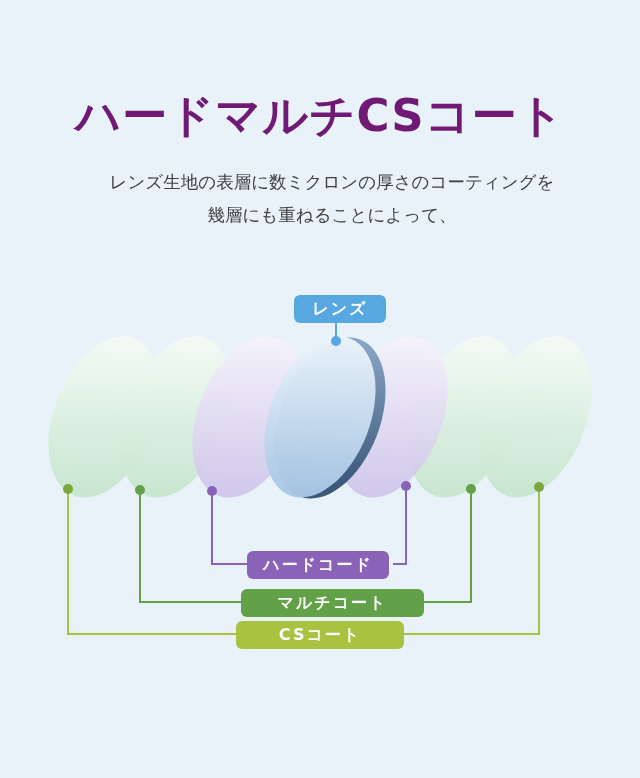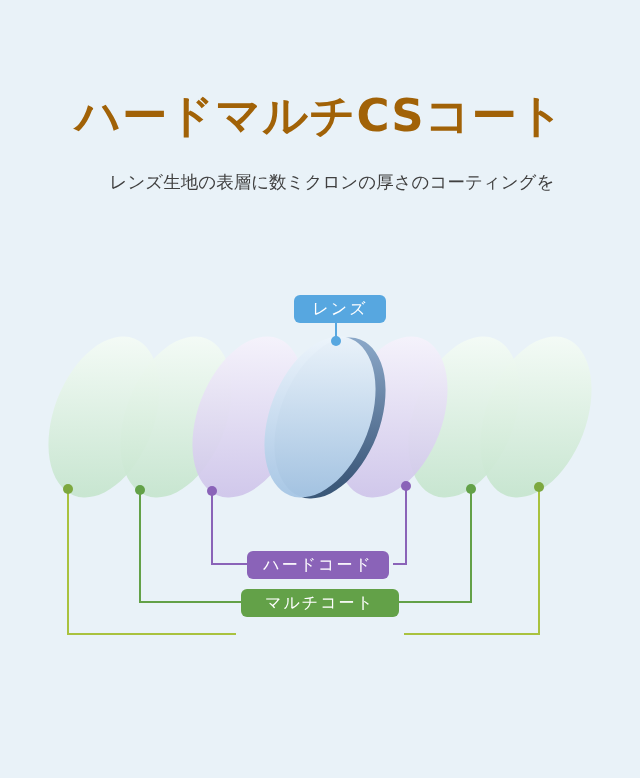--- a/index.html
+++ b/index.html
@@ -1,38 +1,38 @@
 <!DOCTYPE html>
 <html><head>
 <meta charset="utf-8">
 <style>
   * { margin:0; padding:0; box-sizing:border-box; }
   html,body { background:#dfe9f0; }
   body { font-family:"DejaVu Sans","Liberation Sans",sans-serif; }
   .page { position:relative; width:640px; height:778px; background:#e9f2f8; overflow:hidden; margin:0 auto; }
 
   .title { position:absolute; top:86px; left:0; width:100%; text-align:center;
-           font-size:45px; font-weight:800; color:#a16207; letter-spacing:1px; }
+           font-size:45px; font-weight:800; color:#701a75; letter-spacing:1px; }
 
   .desc { position:absolute; top:166px; left:0; width:100%; text-align:center;
           font-size:17.5px; line-height:33px; color:#404040; font-weight:500;margin-left:12px; }
 
   .diagram { position:absolute; left:0; top:0; width:640px; height:778px; }
 
   .layer { position:absolute; width:100px; height:168px; border-radius:50%;
            transform:rotate(21deg); }
   .layer.green  { background:linear-gradient(160deg, rgba(246,252,247,0.92) 5%, rgba(198,229,206,0.92) 90%); }
   .layer.purple { background:linear-gradient(160deg, rgba(247,244,252,0.92) 5%, rgba(207,197,234,0.92) 90%); }
   .layer.blue   { background:linear-gradient(160deg, rgba(239,246,252,0.97) 5%, rgba(168,199,229,0.97) 90%); }
   .lens-edge { position:absolute; width:100px; height:168px; border-radius:50%;
                transform:rotate(21deg);
                background:linear-gradient(160deg, rgba(132,162,196,0.95) 10%, rgba(50,80,114,0.95) 85%); }
 
   .badge { position:absolute; height:28px; line-height:28px; text-align:center;
-           color:#ffffff; font-size:16px; font-weight:400; border-radius:6px;
+           color:#ffffff; font-size:16px; font-weight:700; border-radius:6px;
            letter-spacing:2px; z-index:20; }
   .bg-blue   { background:#57a7e0; }
   .bg-purple { background:#8a63b8; }
   .bg-green  { background:#63a148; }
   .bg-lime   { background:#a9c23f; }
   .bg-olive  { background:#7da83f; }
 
   .line { position:absolute; z-index:15; }
   .line.v { width:2px; }
   .line.h { height:2px; }
@@ -41,21 +41,21 @@
 </style>
 </head>
 <body>
 
 <div class="page">
 
   <h1 class="title">ハードマルチCSコート</h1>
 
   <p class="desc">
     <span>レンズ生地の表層に数ミクロンの厚さのコーティングを</span><br>
-    <br>
+    <span>幾層にも重ねることによって、</span><br>
   </p>
 
   <div class="diagram">
 
     <div class="layer green" style="left:54px;  top:333px; z-index:1;"></div>
     <div class="layer green" style="left:126px; top:333px; z-index:2;"></div>
     <div class="layer purple" style="left:198px; top:333px; z-index:3;"></div>
     <div class="lens-edge" style="left:280px; top:334px; z-index:4;"></div>
     <div class="layer blue" style="left:270px; top:333px; z-index:5;"></div>
     <div class="layer purple" style="left:342px; top:333px; z-index:3;"></div>
@@ -81,16 +81,17 @@
 
     <div class="dot bg-olive" style="left:63px; top:484px;"></div>
     <div class="line v bg-lime" style="left:67px; top:489px; height:146px;"></div>
     <div class="line h bg-lime" style="left:67px; top:633px; width:169px;"></div>
     <div class="dot bg-olive" style="left:534px; top:482px;"></div>
     <div class="line v bg-lime" style="left:538px; top:487px; height:148px;"></div>
     <div class="line h bg-lime" style="left:404px; top:633px; width:136px;"></div>
 
     <div class="badge bg-blue" style="left:294px; top:295px; width:92px;">レンズ</div>
     <div class="badge bg-purple" style="left:247px; top:551px; width:142px;">ハードコード</div>
-    <div class="badge bg-green" style="left:241px; top:589px; width:158px;">マルチコート</div>
+    <div class="badge bg-green" style="left:241px; top:589px; width:183px;">マルチコート</div>
+    <div class="badge bg-lime" style="left:236px; top:621px; width:168px;">CSコート</div>
 
   </div>
 </div>
 
 </body></html>

